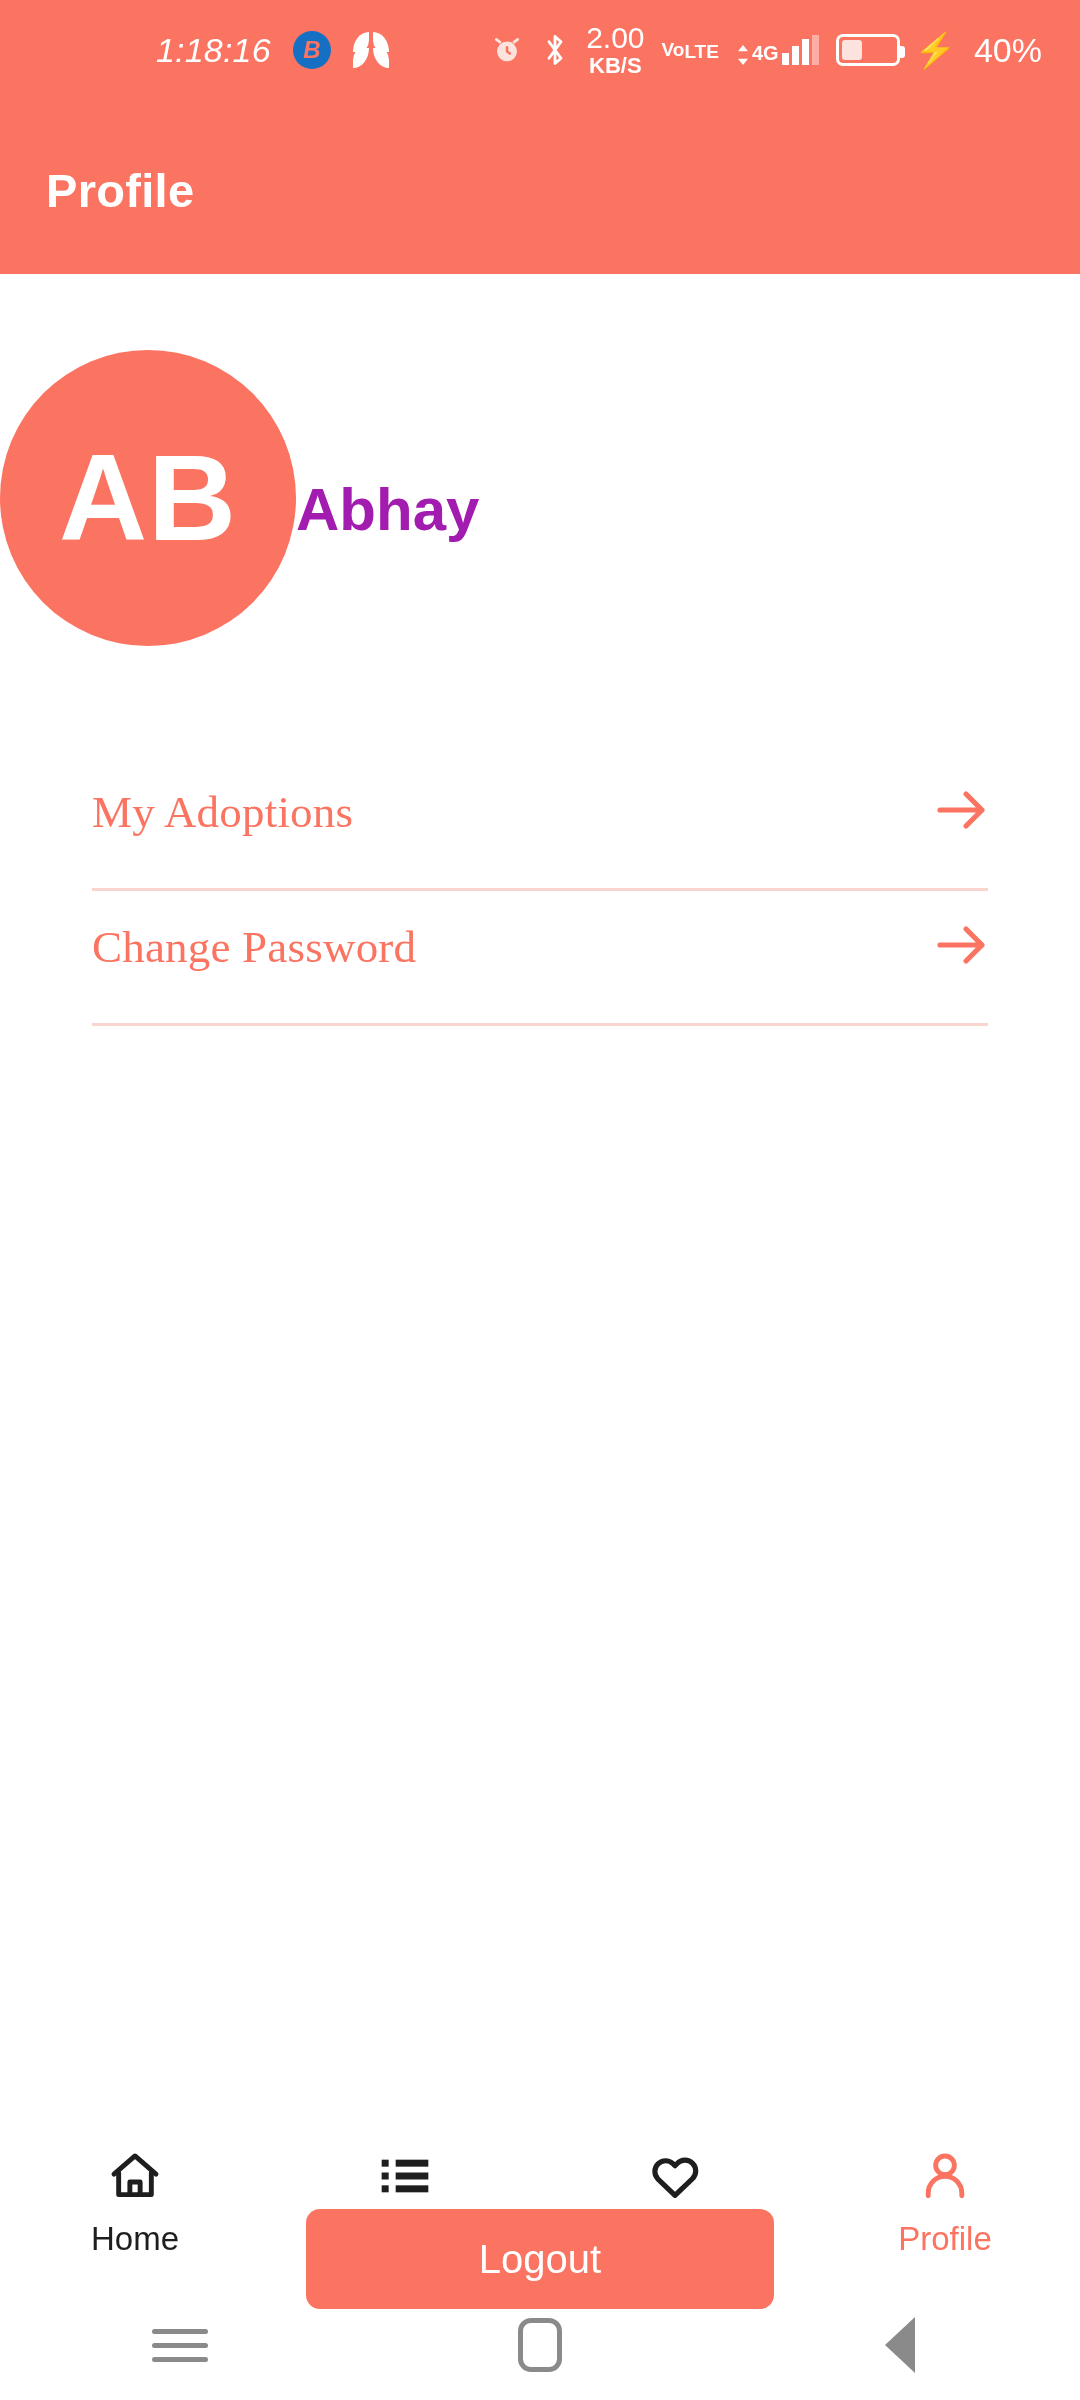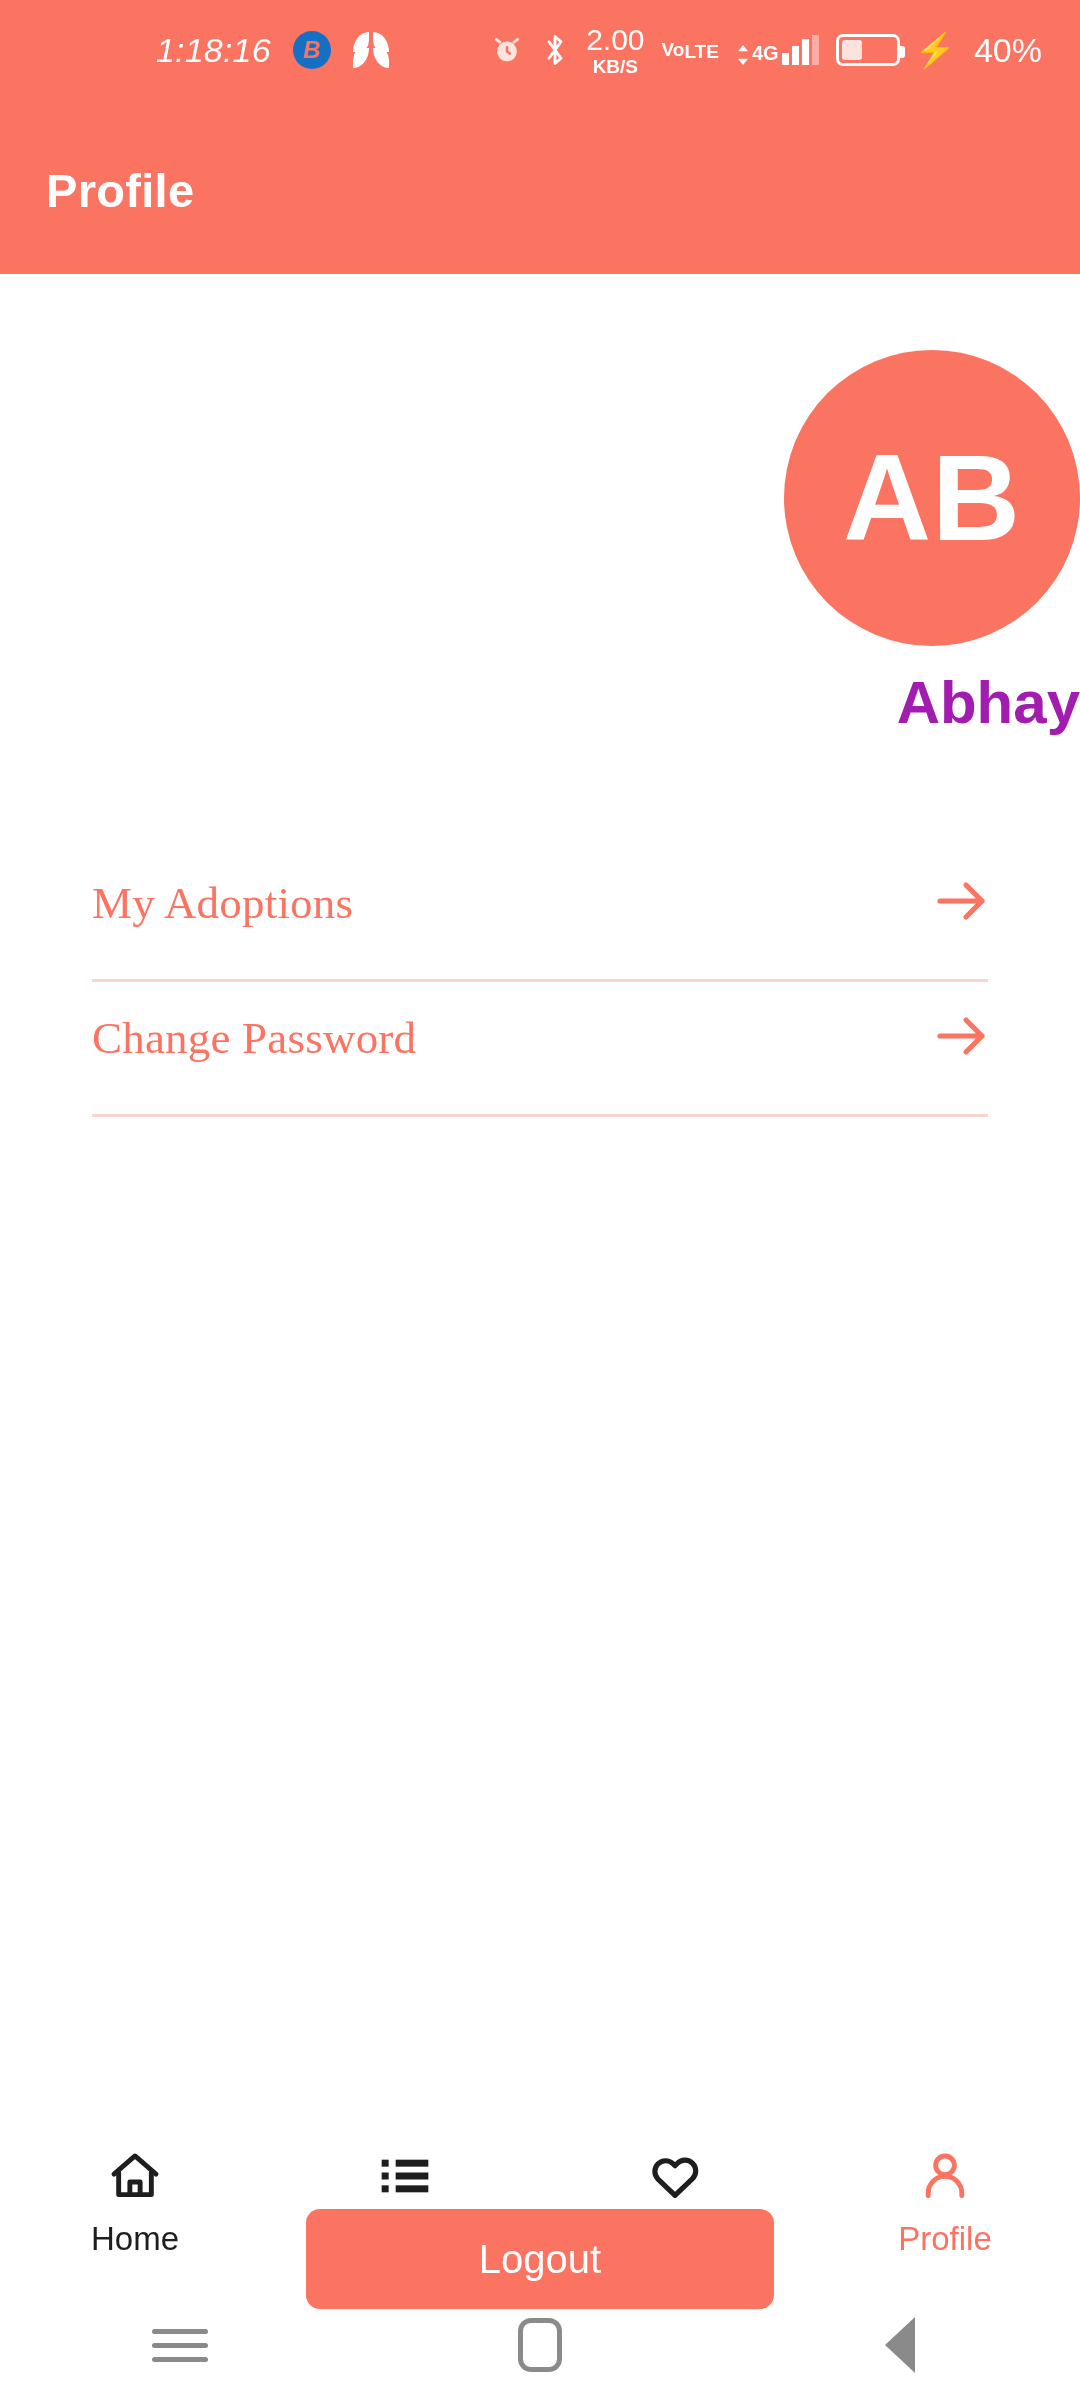--- a/index.html
+++ b/index.html
@@ -67,21 +67,21 @@
   .icon-clover i:nth-child(1){ left:0;  top:0;  border-radius:100% 0 60% 0; }
   .icon-clover i:nth-child(2){ right:0; top:0;  border-radius:0 100% 0 60%; }
   .icon-clover i:nth-child(3){ left:0;  bottom:0; border-radius:60% 0 100% 0; }
   .icon-clover i:nth-child(4){ right:0; bottom:0; border-radius:0 60% 0 100%; }
 
   .netspeed {
     display:flex; flex-direction:column;
     align-items:center; line-height:1;justify-content:flex-end;
   }
   .netspeed .v { font-size:30px; font-weight:400; }
-  .netspeed .u { font-size:19px; font-weight:700; margin-top:2px; }
+  .netspeed .u { font-size:22px; font-weight:700; margin-top:2px; }
 
   .volte {
     display:flex; 
     align-items:flex-start; line-height:1;
     font-weight:700;
   }
   .volte .a { font-size:19px; }
   .volte .b { font-size:19px; margin-top:2px; }
 
   .netgroup { display:flex; align-items:flex-end; gap:3px; }
@@ -120,21 +120,21 @@
   }
 
   
   .content {
     flex:1 1 auto;
     position:relative;
     display:flex; flex-direction:column;
   }
 
   .avatar-wrap {
-    display:flex; flex-direction:column; align-items:flex-end;
+    display:flex; flex-direction:row; align-items:center;
     margin-top:76px;
   }
   .avatar {
     width:296px; height:296px; border-radius:50%;
     background:#FB7361;
     display:flex; align-items:center; justify-content:center;
     color:#ffffff;
     font-size:122px;
     font-weight:600;
     letter-spacing:1px;

